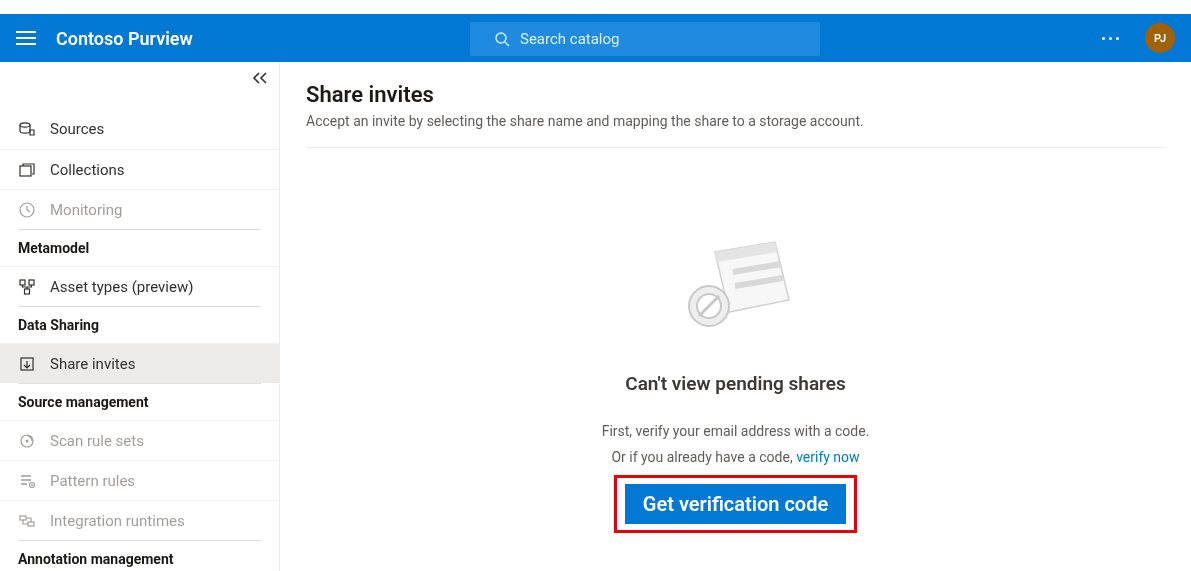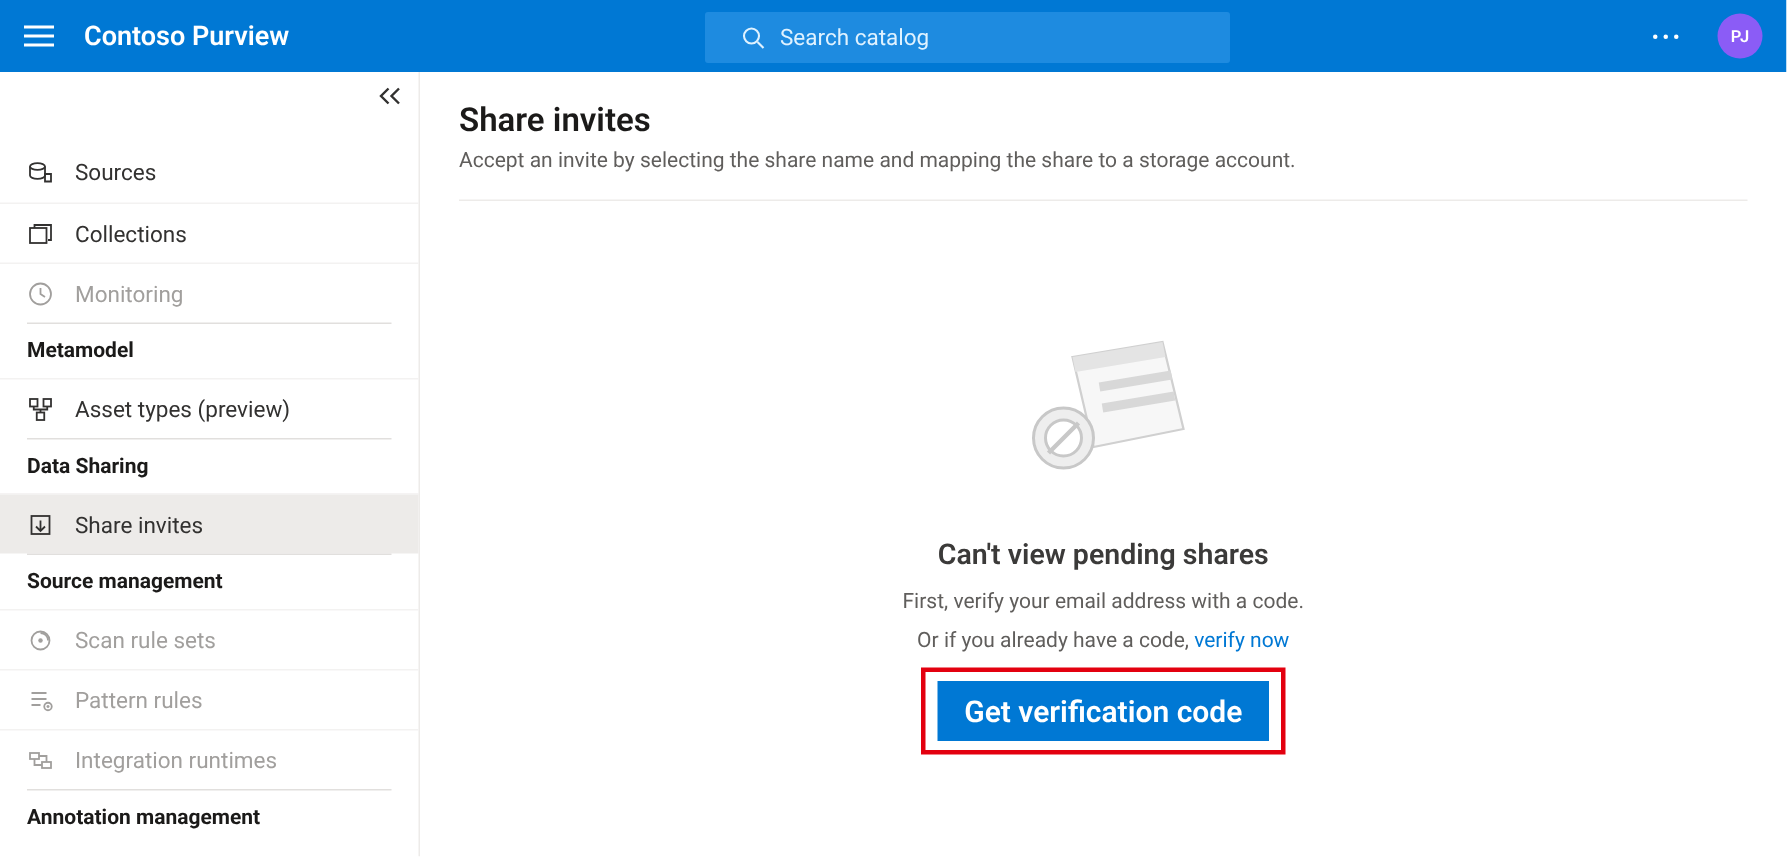--- a/index.html
+++ b/index.html
@@ -1,29 +1,29 @@
 <!DOCTYPE html>
 <html><head>
 <meta charset="utf-8">
 <style>
   * { margin:0; padding:0; box-sizing:border-box; font-family:"Segoe UI","Segoe UI Web",-apple-system,BlinkMacSystemFont,Roboto,Helvetica,Arial,sans-serif; }
   html,body { width:1191px; height:571px; overflow:hidden; background:#fff; color:#323130; }
 
   
-  .topbar { position:relative; display:flex; align-items:center; height:48px; background:#0078d4; color:#fff; padding:0 16px; }
+  .topbar { position:relative; display:flex; align-items:center; height:48px; background:#0078d4; color:#fff; padding:0 16px;margin-top:14px; }
   .hamburger { width:20px; height:14px; display:flex; flex-direction:column; justify-content:space-between; cursor:pointer; margin-right:20px; }
   .hamburger span { display:block; height:2px; background:#fff; }
   .app-title { font-size:18px; font-weight:600; }
   .searchbox { position:absolute; left:470px; top:8px; width:350px; height:34px; background:#1e8be0; border-radius:2px; display:flex; align-items:center; padding:0 24px; cursor:text; }
   .searchbox svg { flex:0 0 auto; margin-right:10px; }
   .searchbox span { color:#dff2ff; font-size:15px; }
   .top-right { position:absolute; right:16px; top:0; height:48px; display:flex; align-items:center; gap:20px; }
   .more-dots { display:flex; gap:4px; cursor:pointer; padding:6px; }
   .more-dots span { width:3px; height:3px; border-radius:50%; background:#fff; }
-  .avatar { width:30px; height:30px; border-radius:50%; background:#8b5cf6; color:#fff; display:flex; align-items:center; justify-content:center; font-size:11px; font-weight:600; }
+  .avatar { width:30px; height:30px; border-radius:50%; background:#a16207; color:#fff; display:flex; align-items:center; justify-content:center; font-size:11px; font-weight:600; }
 
   
   .body { display:flex; height:calc(571px - 48px); }
 
   
   .sidebar { width:280px; border-right:1px solid #edebe9; position:relative; padding-top:47px; }
   .collapse { position:absolute; top:8px; right:10px; cursor:pointer; }
   .nav-heading { font-size:14px; font-weight:700; color:#1b1a19; padding:10px 18px 10px 18px; }
   .nav-item { display:flex; align-items:center; gap:14px; height:40px; padding:0 18px; font-size:15px; color:#323130; cursor:pointer; border-top:1px solid #f3f2f1; }
   .nav-item.no-border { border-top:none; }
@@ -33,21 +33,21 @@
   .nav-item.active { background:#edebe9; font-weight:400; }
   .nav-sep { border-top:1px solid #e1dfdd; margin:0 18px; }
 
   
   .main { flex:1; padding:20px 26px 0 26px; overflow:hidden; }
   .page-title { font-size:22px; font-weight:600; color:#1b1a19; margin-bottom:6px; }
   .page-sub { font-size:14px; color:#605e5c; padding-bottom:18px; border-bottom:1px solid #edebe9; }
 
   .empty-state { display:flex; flex-direction:column; align-items:center; margin-top:90px; }
   .illus { margin-bottom:20px; }
-  .es-title { font-size:19px; font-weight:600; color:#3b3a39; margin-bottom:12px;text-align:center; }
+  .es-title { font-size:19px; font-weight:600; color:#3b3a39; margin-bottom:28px;text-align:center; }
   .es-line { font-size:14px; color:#605e5c; margin-bottom:10px; }
   .es-line a { color:#0078d4; text-decoration:none; cursor:pointer; }
   .btn-wrap { border:3px solid #e3000f; padding:6px 8px; }
   .btn-primary { background:#0078d4; color:#fff; border:none; font-size:20px; font-weight:600; padding:8px 18px; cursor:pointer; }
 </style>
 </head>
 <body>
 
 <div class="topbar">
   <div class="hamburger">

